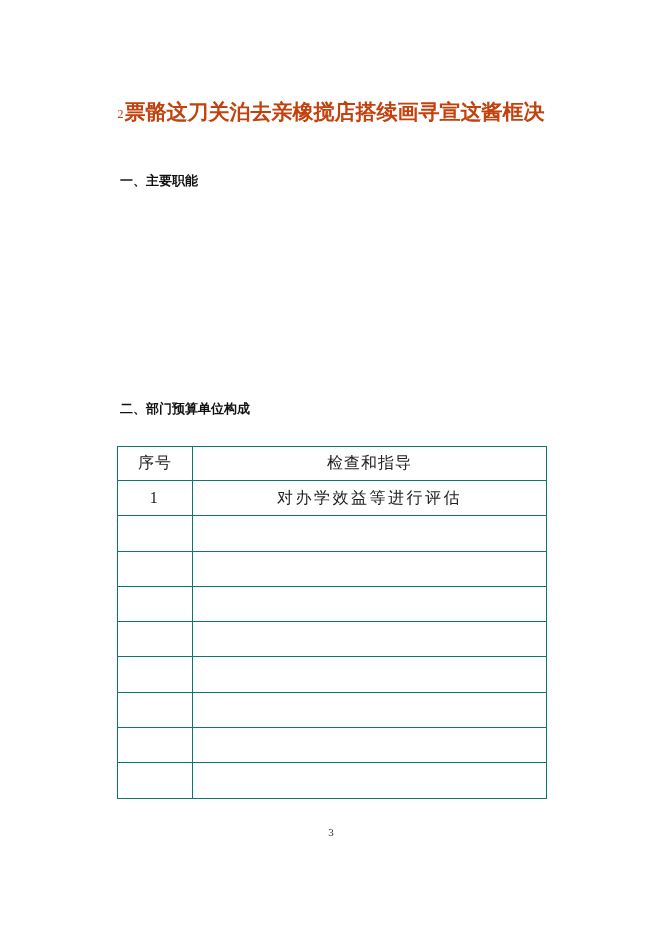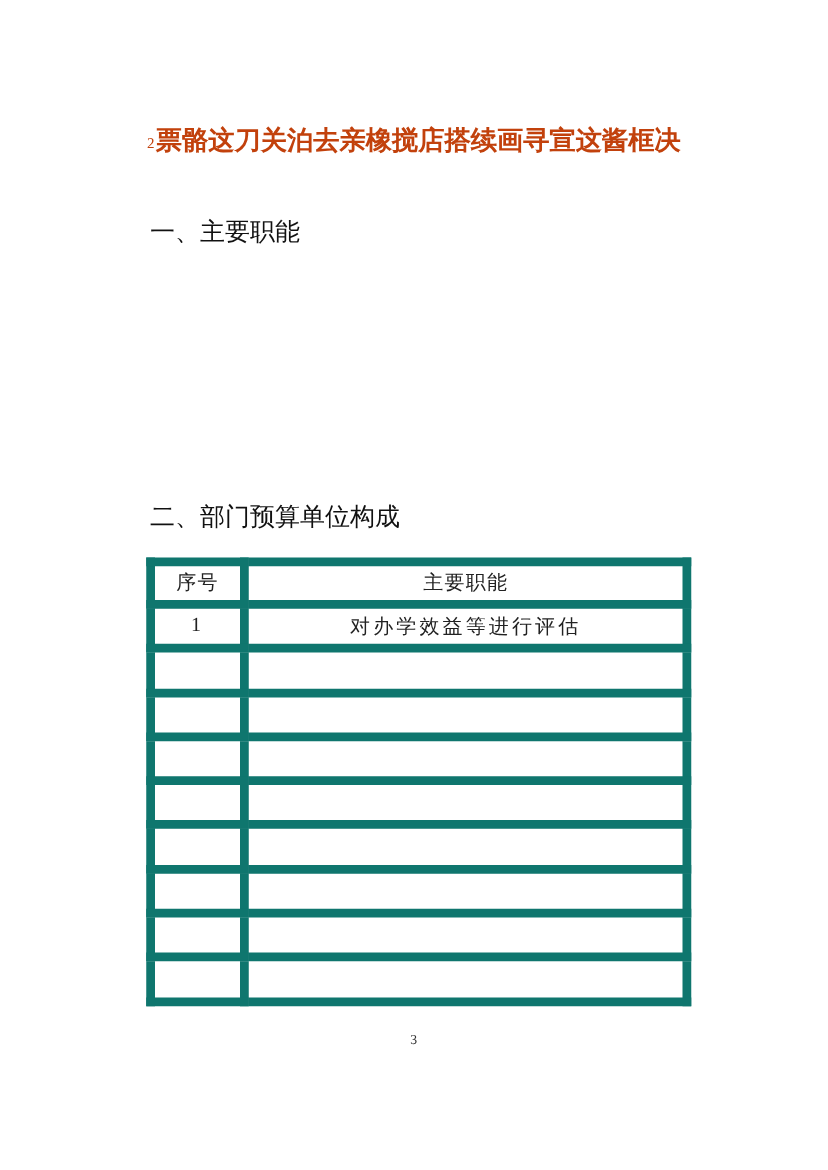--- a/index.html
+++ b/index.html
@@ -29,22 +29,22 @@
     font-size: 12px;
     font-weight: 400;
     font-family: "Liberation Serif", "DejaVu Serif", serif;
     vertical-align: 1px;
     margin-right: 1px;
   }
   .section-heading {
     position: absolute;
     left: 120px;
     font-family: "Liberation Sans", "DejaVu Sans", sans-serif;
-    font-weight: 400;
-    font-size: 20px;
+    font-weight: 700;
+    font-size: 13px;
     color: #111111;
     white-space: nowrap;
   }
   .heading-functions { top: 172px; }
   .heading-budget { top: 400px; }
   .body-text {
     position: absolute;
     left: 85px;
     top: 201px;
     width: 492px;
@@ -61,21 +61,21 @@
     position: absolute;
     left: 117px;
     top: 446px;
     width: 429px;
     border-collapse: collapse;
     table-layout: fixed;
     font-size: 16px;
     color: #222222;
   }
   .budget-table th, .budget-table td {
-    border: 7px solid #0f766e;
+    border: 1px solid #0f766e;
     text-align: center;
     vertical-align: middle;
     font-weight: normal;
     padding: 0;
     overflow: hidden;
   }
   .budget-table col.col-index { width: 75px; }
   .budget-table col.col-name  { width: 354px; }
   .budget-table thead tr { height: 34px; }
   .budget-table tbody tr { height: 35.3px; }
@@ -106,21 +106,21 @@
   <div class="section-heading heading-budget">二、部门预算单位构成</div>
 
   <table class="budget-table">
     <colgroup>
       <col class="col-index">
       <col class="col-name">
     </colgroup>
     <thead>
       <tr>
         <th>序号</th>
-        <th>主要职能</th>
+        <th>检查和指导</th>
       </tr>
     </thead>
     <tbody>
         <tr>
           <td>1</td>
           <td>对办学效益等进行评估</td>
         </tr>
         <tr>
           <td></td>
           <td></td>

